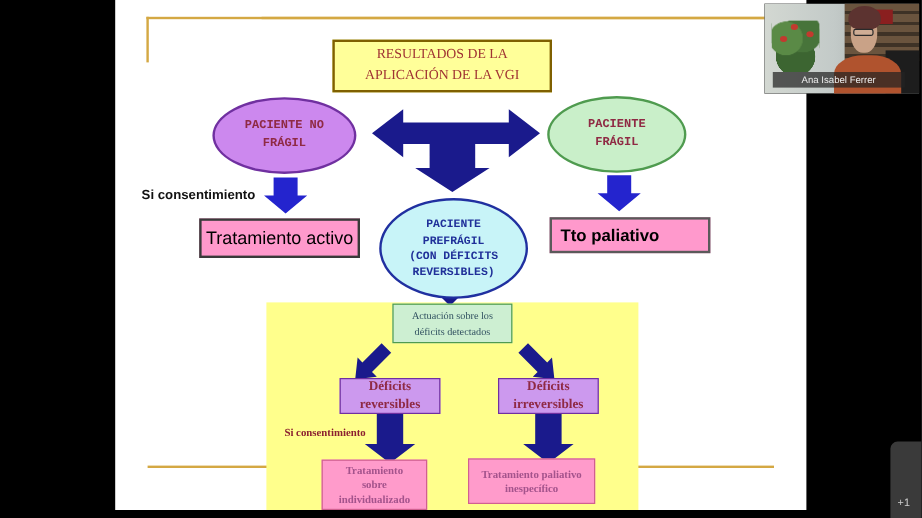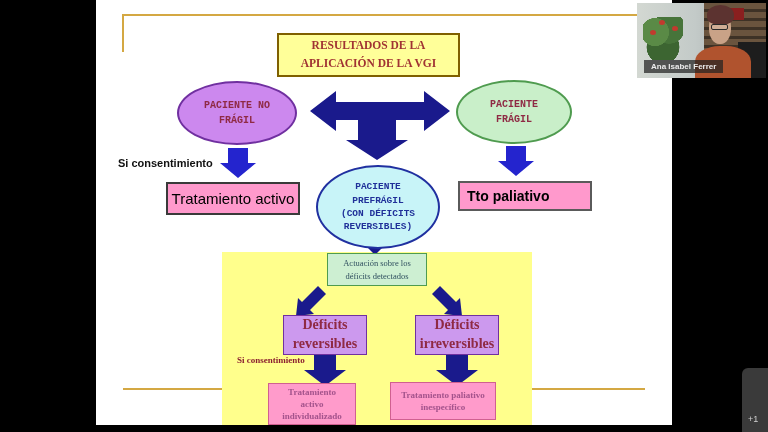--- a/index.html
+++ b/index.html
@@ -12,21 +12,21 @@
 
   .gold-line { position:absolute; background:#D4A843; }
   .gl-top    { left:122px; top:14px;  width:516px; height:2px; }
   .gl-left   { left:122px; top:14px;  width:2px;   height:38px; }
   .gl-bottom { left:123px; top:388px; width:522px; height:2px; }
 
   .pretext { white-space:pre-line; text-align:center; }
 
   .title-box { position:absolute; left:277px; top:33px; width:183px; height:44px;
     background:#FFFF99; border:2px solid #7F6000; color:#A03333;
-    font-family:"Liberation Serif", serif; font-weight:bold; font-size:11.5px; line-height:1.55;
+    font-family:"Liberation Serif", serif; font-weight:normal; font-size:11.5px; line-height:1.55;
     display:flex; align-items:center; justify-content:center; }
 
   .ellipse { position:absolute; border-radius:50%;
     display:flex; align-items:center; justify-content:center;
     font-family:Liberation Mono, monospace; font-weight:bold; }
   .el-nofragil  { left:177px; top:81px;  width:120px; height:64px;
     background:#CC88EE; border:2px solid #7030A0; color:#8F2A44; font-size:10px; line-height:1.5; }
   .el-fragil    { left:456px; top:80px;  width:116px; height:64px;
     background:#C9EFC9; border:2px solid #4F9B4F; color:#8F2A44; font-size:10px; line-height:1.5; }
   .el-prefragil { left:316px; top:165px; width:124px; height:84px;
@@ -41,23 +41,23 @@
   .pb-paliativo { left:458px; top:181px; width:134px; height:30px; border:2px solid #5A5A5A;
     display:flex; align-items:center; font-weight:bold; font-size:14px; padding-left:7px; }
 
   .sub-panel { position:absolute; left:222px; top:252px; width:310px; height:173px; background:#FFFF8C; }
 
   .actuacion-box { position:absolute; left:327px; top:253px; width:100px; height:33px;
     background:#CDEFD2; border:1.5px solid #4F9B4F; color:#2F4F5F;
     font-family:"Liberation Serif", serif; font-weight:normal; font-size:8.5px; line-height:1.45;
     display:flex; align-items:center; justify-content:center; }
 
-  .deficit-box { position:absolute; width:84px; height:40px;
+  .deficit-box { position:absolute; width:84px; height:30px;
     background:#CC99EE; border:1.5px solid #7030A0; color:#8F2A44;
-    font-family:"Liberation Serif", serif; font-weight:bold; font-size:14px; line-height:1.35;
+    font-family:"Liberation Serif", serif; font-weight:bold; font-size:11px; line-height:1.35;
     display:flex; align-items:center; justify-content:center; }
   .db-rev   { left:283px; top:315px; }
   .db-irrev { left:415px; top:315px; }
 
   .si-bottom { position:absolute; left:237px; top:355px;
     font-family:"Liberation Serif", serif; font-weight:bold; font-size:9px; color:#8B2030; }
 
   .pink-sub { position:absolute; background:#FF9BCB; border:1px solid #D06090; color:#A4538C;
     font-family:"Liberation Serif", serif; font-weight:bold; font-size:9px; line-height:1.35;
     display:flex; align-items:center; justify-content:center; }
@@ -81,22 +81,22 @@
   .wc-flower { position:absolute; width:6px; height:5px; border-radius:50%; background:#C23A2E; }
   .wc-f1 { left:17%; top:22%; } .wc-f2 { left:27%; top:30%; } .wc-f3 { left:10%; top:36%; }
   .wc-torso { position:absolute; left:45%; top:57%; width:43%; height:46%;
     background:#B0532E; border-radius:45% 45% 0 0; }
   .wc-head { position:absolute; left:56%; top:10%; width:17%; height:44%;
     background:#C9A287; border-radius:46%; }
   .wc-hair { position:absolute; left:54%; top:3%; width:21%; height:26%;
     background:#5C3330; border-radius:50% 50% 42% 42%; }
   .wc-glasses { position:absolute; left:57.5%; top:28%; width:13%; height:8%;
     border:1px solid #2a2a2a; border-radius:2px; background:rgba(255,255,255,0.12); }
-  .wc-name { position:absolute; left:7px; bottom:5px; padding:2px 7px;
-    background:rgba(35,35,35,0.72); color:#ececec; font-size:8px; white-space:nowrap;font-weight:bold; }
+  .wc-name { position:absolute; left:7px; bottom:5px; padding:2px 24px;
+    background:rgba(35,35,35,0.72); color:#ececec; font-size:8px; white-space:nowrap; }
 
   
   .overflow-tile { position:absolute; left:742px; top:368px; width:26px; height:64px;
     background:#3A3A3A; border-radius:6px 0 0 0; cursor:pointer; }
   .overflow-label { position:absolute; left:6px; bottom:8px; color:#CFCFCF; font-size:9px; }
 </style>
 </head>
 <body>
 
 <div id="app">
@@ -142,21 +142,21 @@
 déficits detectados</div>
 
   <div class="deficit-box db-rev pretext">Déficits
 reversibles</div>
   <div class="deficit-box db-irrev pretext">Déficits
 irreversibles</div>
 
   <div class="si-bottom">Si consentimiento</div>
 
   <div class="pink-sub ps-activo pretext">Tratamiento
-activo
+sobre
 individualizado</div>
   <div class="pink-sub ps-paliativo pretext">Tratamiento paliativo
 inespecífico</div>
 
   <div class="webcam">
     <div class="wc-wall"></div>
     <div class="wc-shelf"></div>
     <div class="wc-redbook"></div>
     <div class="wc-chair"></div>
     <div class="wc-plant"></div>

